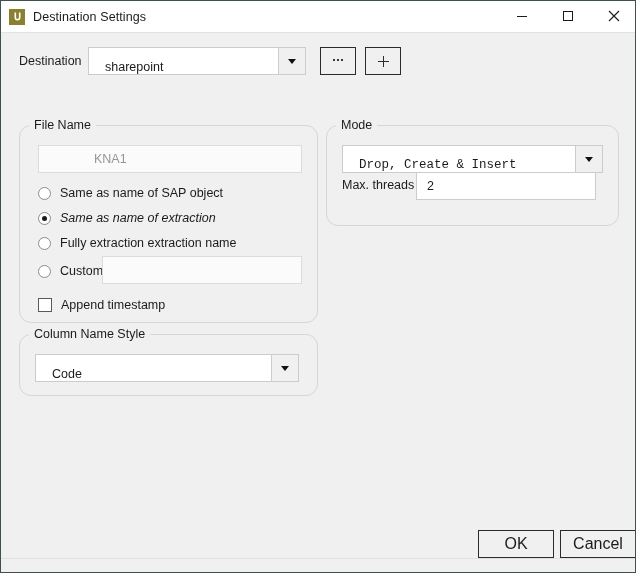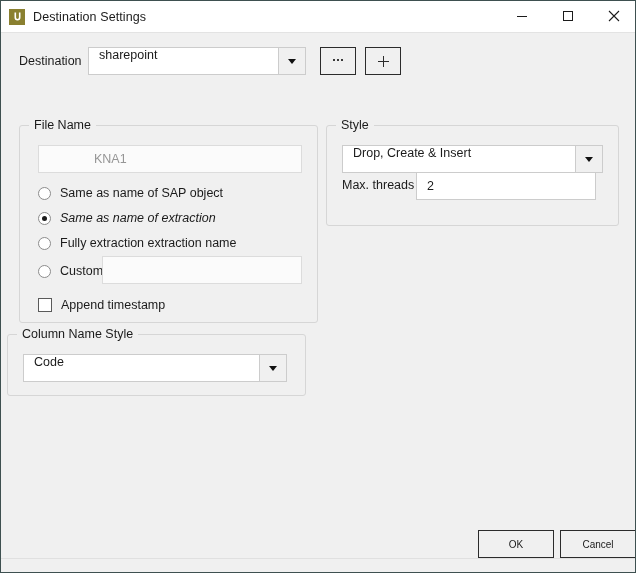--- a/index.html
+++ b/index.html
@@ -95,21 +95,22 @@
     color: #1b1b1b;
     width: 65px;
   }
   .combo {
     position: relative;
     box-sizing: border-box;
     height: 28px;
     background: #ffffff;
     border: 1px solid #cccccc;
     display: flex;
-    align-items: flex-start;
+    align-items: flex-end;
+    padding-left: 6px;
   }
   .combo .combo-value {
     padding-left: 10px;
     font-size: 12.5px;
     color: #1b1b1b;
     flex: 1;
     white-space: nowrap;
     overflow: hidden;
   }
   .combo .combo-arrow {
@@ -160,35 +161,35 @@
     content: ""; position: absolute; background: #2b2b2b;
   }
   .plus-glyph:before { left: 5px; top: 0; width: 1.5px; height: 11px; }
   .plus-glyph:after  { top: 5px; left: 0; height: 1.5px; width: 11px; }
 
   
   .group {
     position: absolute;
     box-sizing: border-box;
     border: 1px solid #d6d6d6;
-    border-radius: 3px;
+    border-radius: 12px;
     background: transparent;
   }
   .group-title {
     position: absolute;
     top: -8px; left: 9px;
     padding: 0 5px;
     background: #f0f0f0;
     font-size: 12.5px;
     color: #1b1b1b;
     white-space: nowrap;
   }
 
   #group-filename { left: 18px; top: 92px; width: 299px; height: 198px; }
-  #group-colstyle  { left: 6px; top: 301px; width: 299px; height: 62px; }
+  #group-colstyle  { left: 18px; top: 301px; width: 299px; height: 62px; }
   #group-mode      { left: 325px; top: 92px; width: 293px; height: 101px; }
 
   
   .input {
     position: absolute;
     box-sizing: border-box;
     height: 28px;
     background: #ffffff;
     border: 1px solid #cccccc;
     display: flex;
@@ -244,21 +245,21 @@
   .checkbox {
     box-sizing: border-box;
     width: 14px; height: 14px;
     border: 1px solid #5a5a5a;
     background: #ffffff;
     flex: none;
   }
   #check-timestamp { top: 170px; text-align: right; }
 
   
-  #mode-combo   { position: absolute; left: 15px; top: 19px; width: 261px; }
+  #mode-combo   { position: absolute; left: 15px; top: 19px; width: 261px; font-family: Liberation Mono, monospace; }
   #colstyle-combo { position: absolute; left: 15px; top: 19px; width: 264px; }
   .inline-label {
     position: absolute;
     font-size: 12.5px;
     color: #1b1b1b;
     white-space: nowrap;
   }
   #threads-label { left: 15px; top: 52px; }
 
   
@@ -270,21 +271,21 @@
   }
   .dlg-btn {
     position: absolute;
     box-sizing: border-box;
     width: 76px; height: 28px;
     background: #f0f0f0;
     border: 1px solid #2b2b2b;
     display: flex;
     align-items: center;
     justify-content: center;
-    font-size: 10px;
+    font-size: 16px;
     color: #1b1b1b;
     cursor: default;
   }
   #btn-ok     { left: 477px; top: 497px; }
   #btn-cancel { left: 559px; top: 497px; }
 </style>
 </head>
 <body>
 
 <div class="window">
@@ -381,21 +382,21 @@
       <div class="group-title">Column Name Style</div>
       <div class="combo" id="colstyle-combo">
         <div class="combo-value">Code</div>
         <div class="combo-arrow">
           <span class="arrow-tri"></span>
         </div>
       </div>
     </div>
 
     <div class="group" id="group-mode">
-      <div class="group-title">Style</div>
+      <div class="group-title">Mode</div>
 
       <div class="combo" id="mode-combo">
         <div class="combo-value">Drop, Create &amp; Insert</div>
         <div class="combo-arrow">
           <span class="arrow-tri"></span>
         </div>
       </div>
 
       <div class="inline-label" id="threads-label">Max. threads</div>
       <div class="input" id="threads-input">

